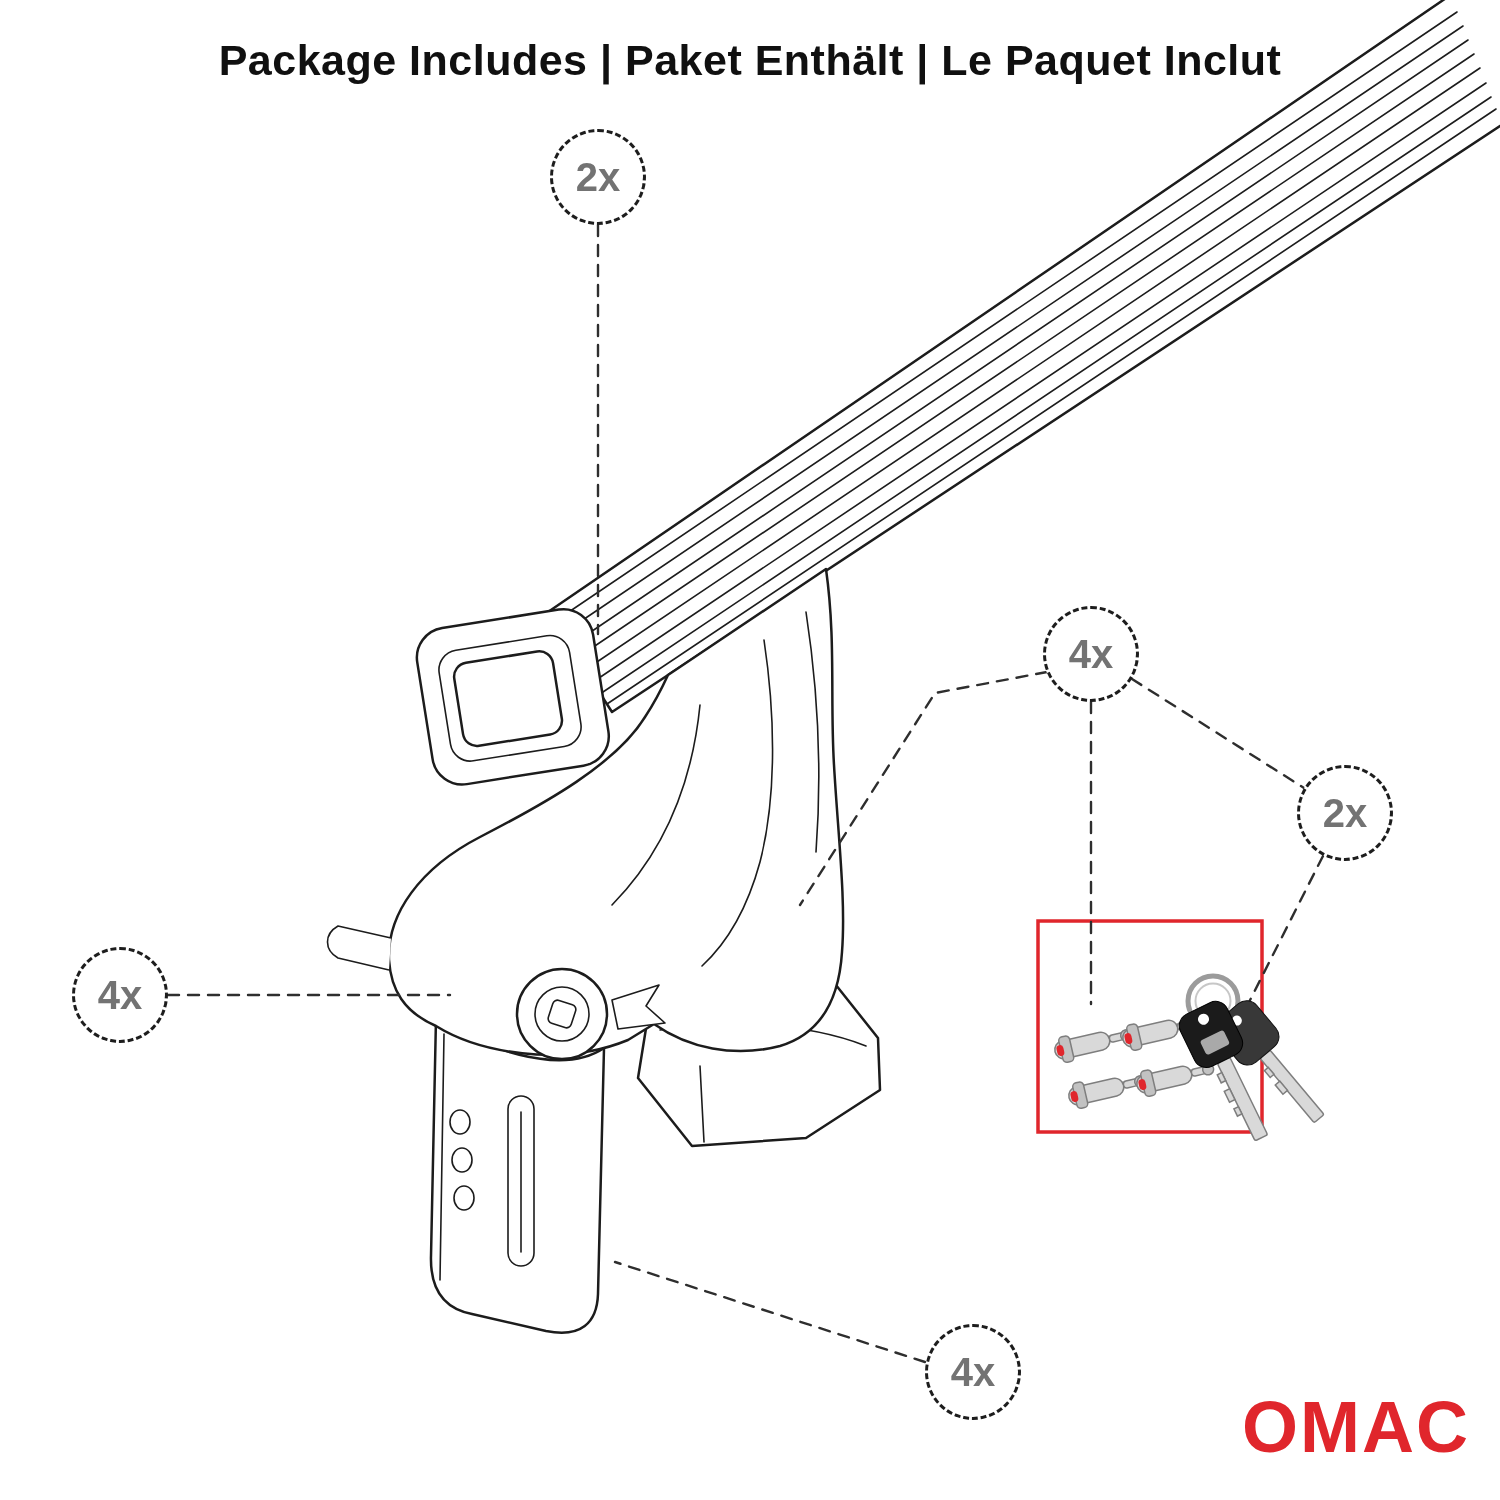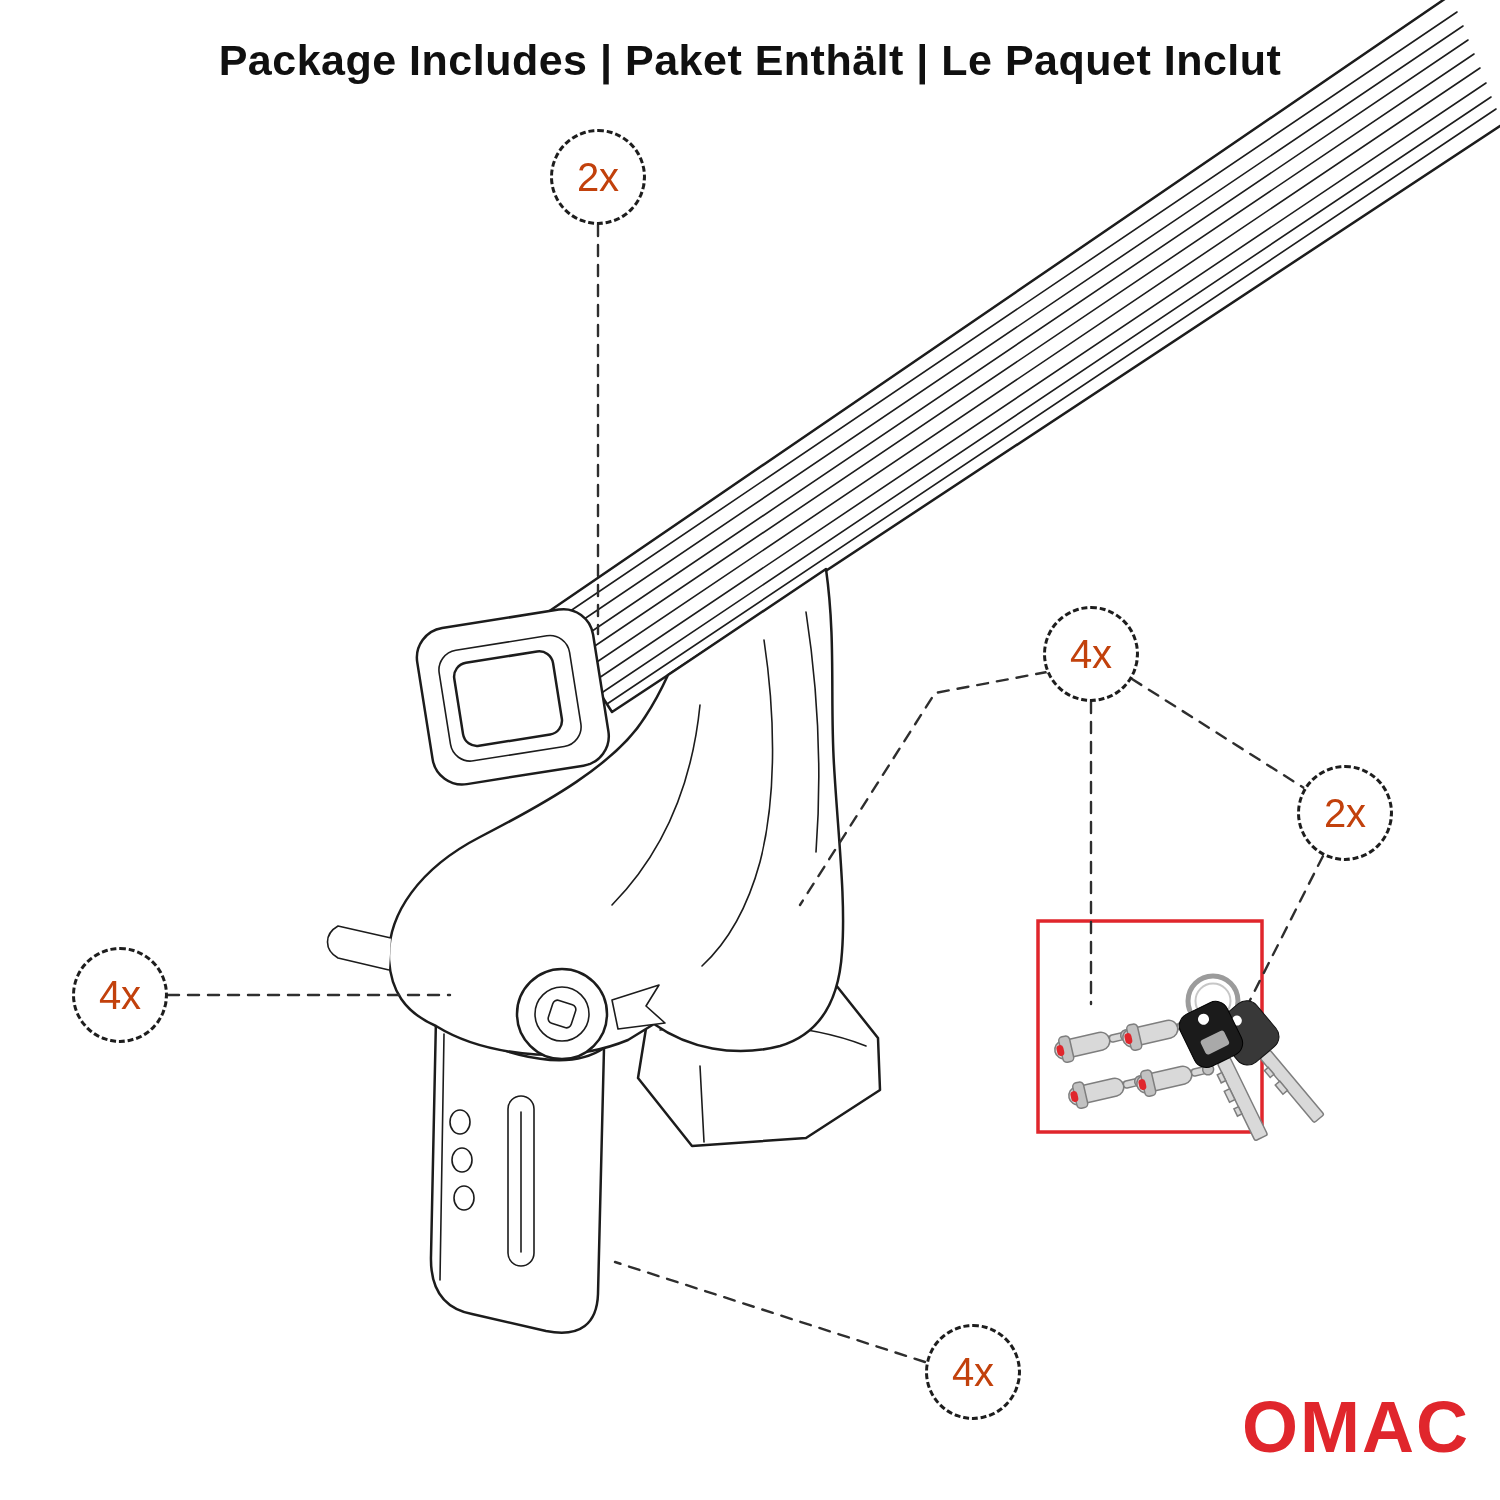--- a/index.html
+++ b/index.html
@@ -15,21 +15,21 @@
     font-family:"Liberation Sans",sans-serif;overflow:hidden;
   }
   .art{position:absolute;inset:0;width:1500px;height:1500px;}
   .title{
     position:absolute;top:36px;left:0;width:100%;text-align:center;
     font-size:43px;font-weight:600;color:#101010;letter-spacing:.5px;
   }
   .bubble{
     position:absolute;width:96px;height:96px;border:3.5px dashed #1d1d1d;
     border-radius:50%;background:#fff;display:flex;align-items:center;
-    justify-content:center;font-size:40px;font-weight:400;color:#c2410c;
+    justify-content:center;font-size:40px;font-weight:700;color:#737373;
   }
   .logo{
     position:absolute;right:30px;bottom:32px;font-size:72px;font-weight:800;
     color:var(--accent-red);letter-spacing:2px;
   }
   
   .ln{fill:none;stroke:var(--line);stroke-width:2.5;stroke-linecap:round;stroke-linejoin:round;}
   .fw{fill:#ffffff;stroke:var(--line);stroke-width:2.5;stroke-linejoin:round;}
   .thin{stroke-width:1.6;}
   .dash{fill:none;stroke:var(--dash);stroke-width:2.4;stroke-dasharray:11 9;stroke-linecap:round;}

